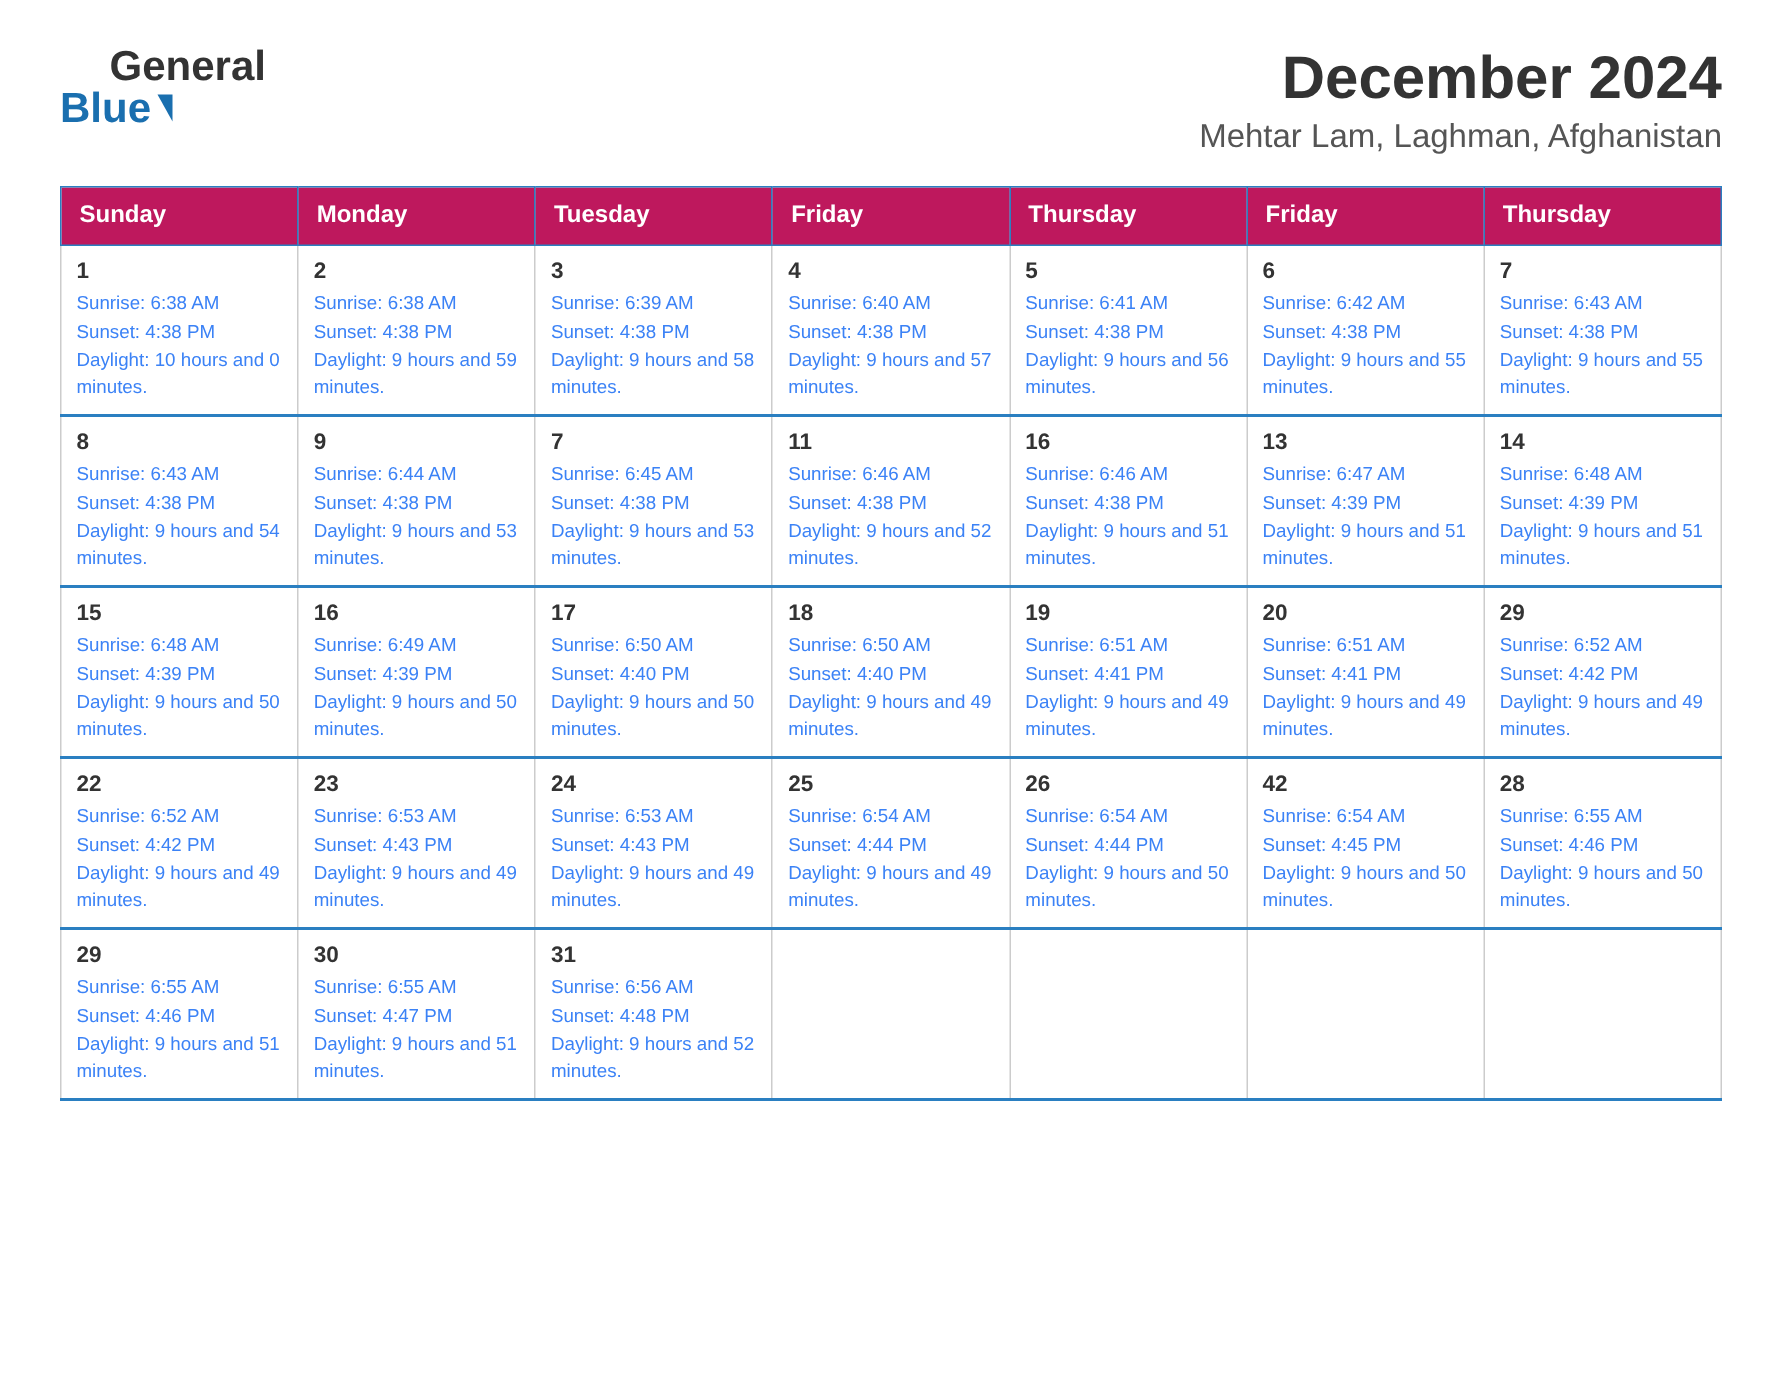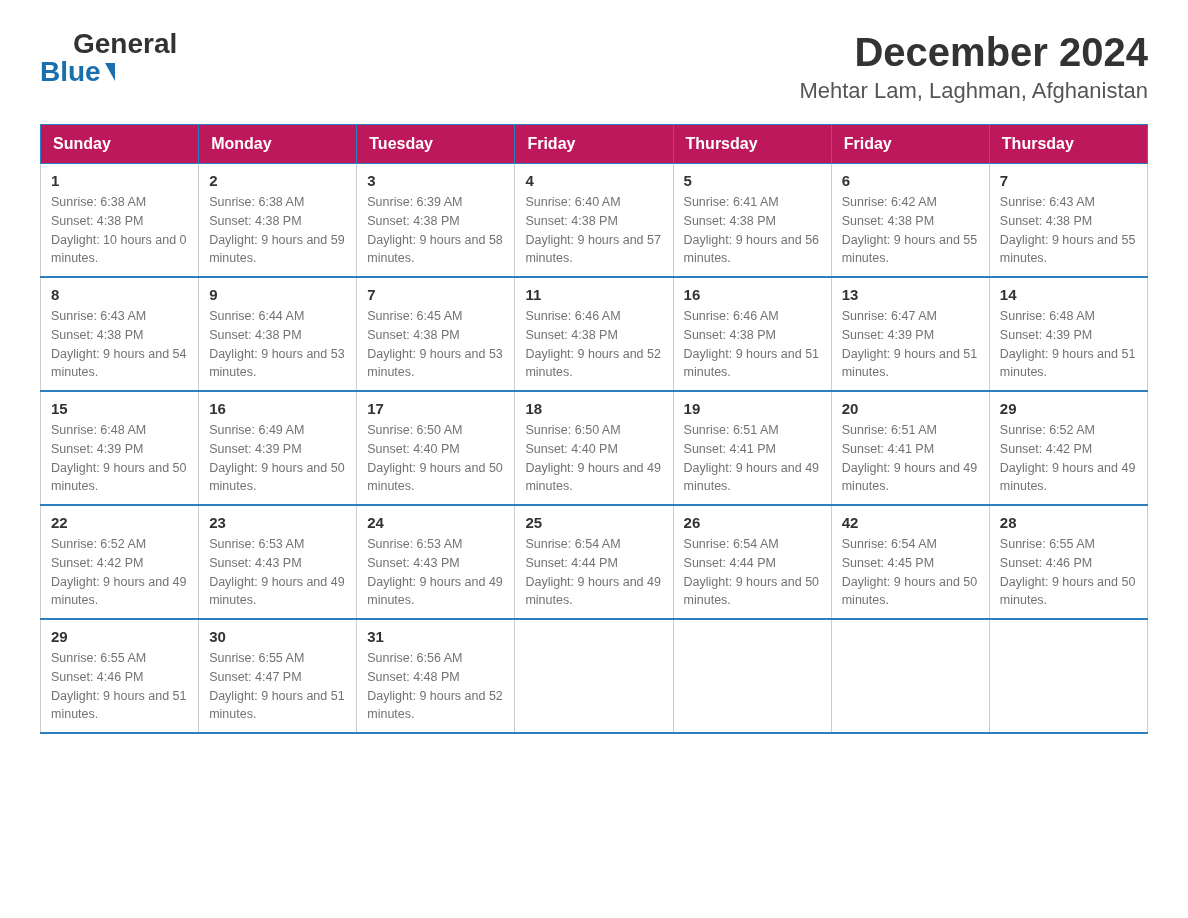--- a/index.html
+++ b/index.html
@@ -87,21 +87,21 @@
     }
     .day-num {
       font-size: 15px;
       font-weight: bold;
       display: block;
       margin-bottom: 4px;
     }
     .day-info {
       font-size: 12.5px;
       line-height: 1.5;
-      color: #737373;
+      color: #3b82f6;
     }
     td:first-child { border-left: 1px solid #ccc; }
   </style>
 </head>
 <body>
 
 <div class="header">
   <div class="logo">
     <div class="logo-general">General</div>
     <div class="logo-blue">

